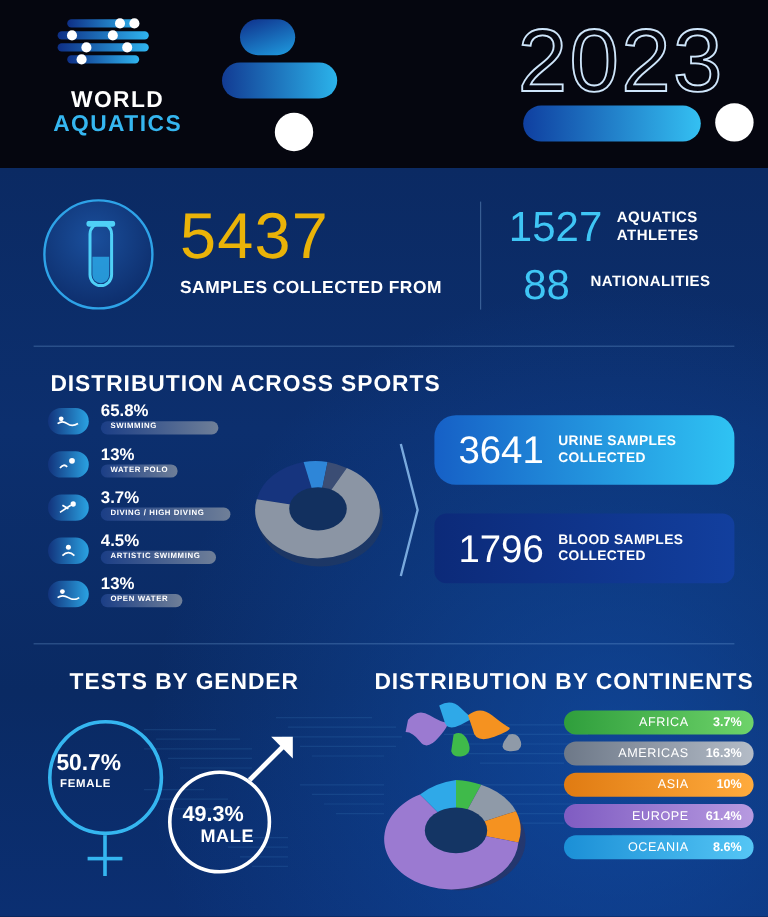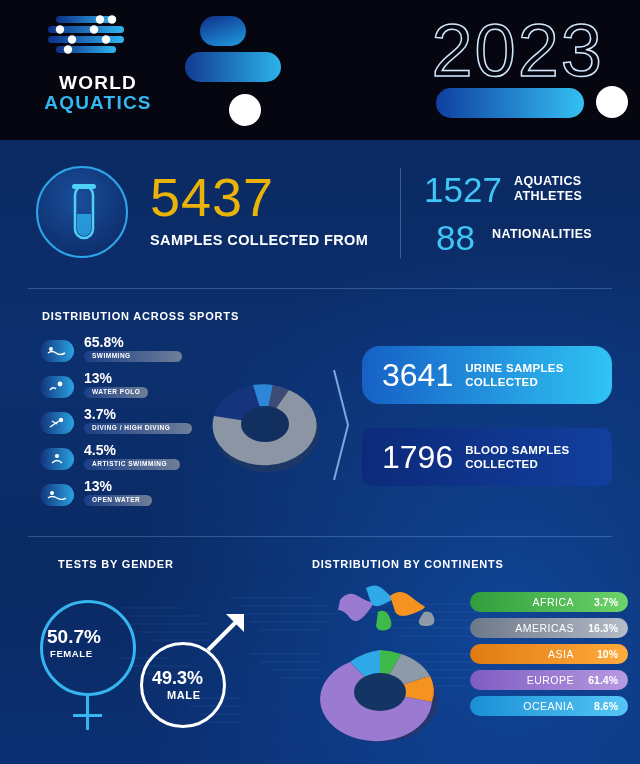--- a/index.html
+++ b/index.html
@@ -103,21 +103,21 @@
     font-size: 12.5px; color: #fff; font-weight: bold; letter-spacing: .4px;
   }
 
   .hr {
     position: absolute; left: 28px; width: 584px; height: 1px;
     background: rgba(140,190,235,.30);
   }
 
   
   .sect-title {
-    position: absolute; color: #fff; font-size: 11px; font-weight: bold;
+    position: absolute; color: #fff; font-size: 19px; font-weight: bold;
     letter-spacing: .8px;
   }
   .sports-list { position: absolute; left: 40px; top: 334px; width: 165px; }
   .sport-row { position: relative; height: 36px; }
   .sport-pct {
     position: absolute; left: 44px; top: 0px;
     font-size: 14px; font-weight: bold; color: #fff;
   }
   .sport-bar {
     position: absolute; left: 44px; top: 17px; height: 11px;
@@ -183,21 +183,21 @@
   }
   .male-circle {
     position: absolute; left: 110px; top: 64px; width: 86px; height: 86px;
     border-radius: 50%; border: 3px solid #fff;
   }
   .male-arrow { position: absolute; left: 172px; top: 28px; }
   .m-pct {
     position: absolute; left: 122px; top: 90px; font-size: 18px; color: #fff; font-weight: bold;
   }
   .m-lbl {
-    position: absolute; left: 137px; top: 111px; font-size: 11px; color: #fff; font-weight: bold;
+    position: absolute; left: 137px; top: 111px; font-size: 15px; color: #fff; font-weight: bold;
     letter-spacing: .6px;
   }
 
   
   .cont-area { position: absolute; left: 310px; top: 578px; width: 320px; height: 176px; }
   .donut-cont { position: absolute; left: 5px; top: 60px; }
   .map-mini { position: absolute; left: 22px; top: 0px; }
   .cont-legend { position: absolute; left: 160px; top: 14px; width: 158px; }
   .legend-row {
     position: relative; height: 20px; margin-bottom: 6px; border-radius: 10px;

